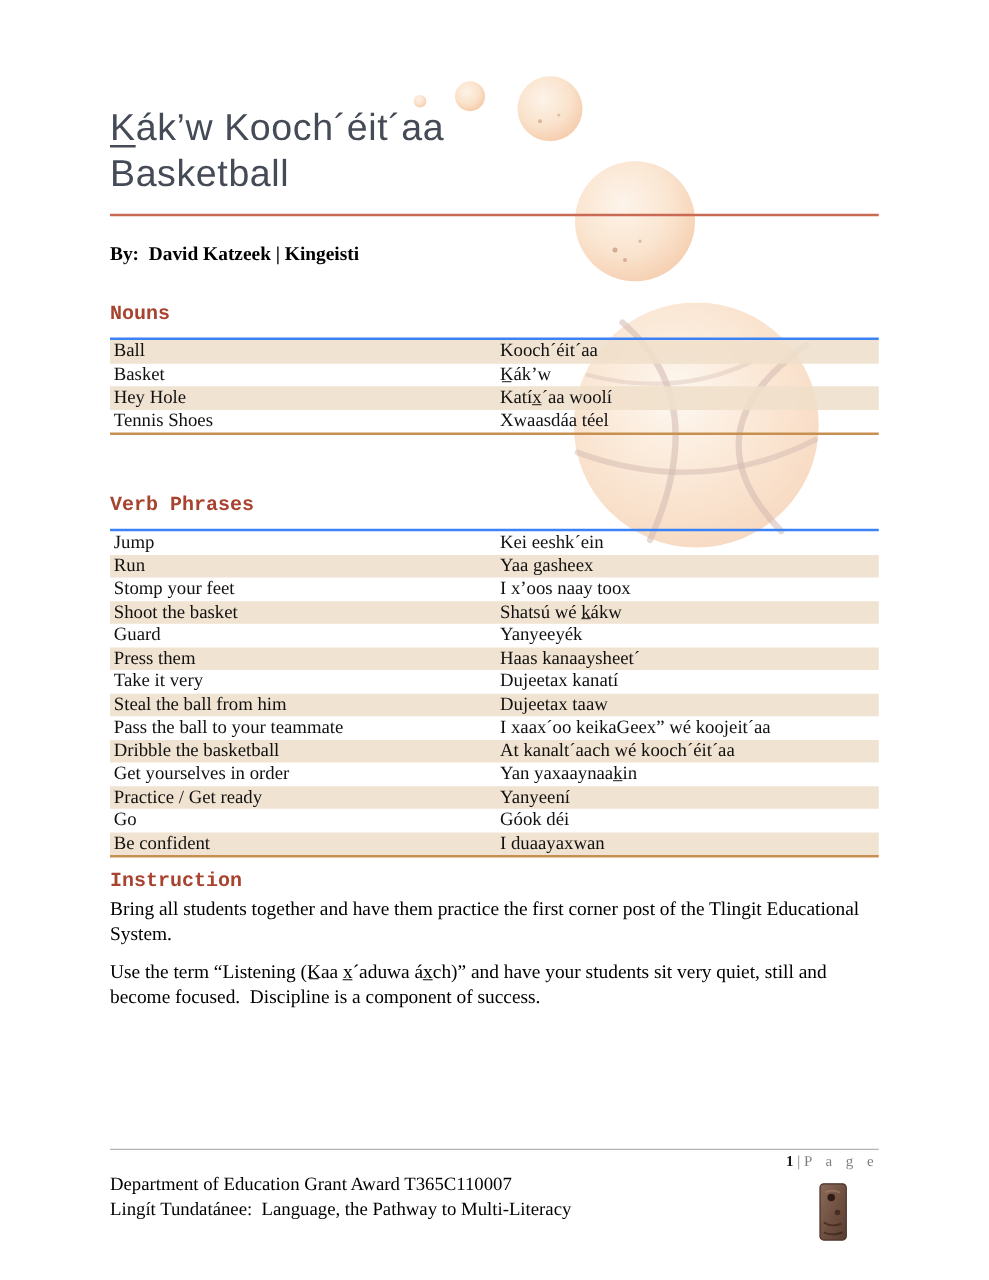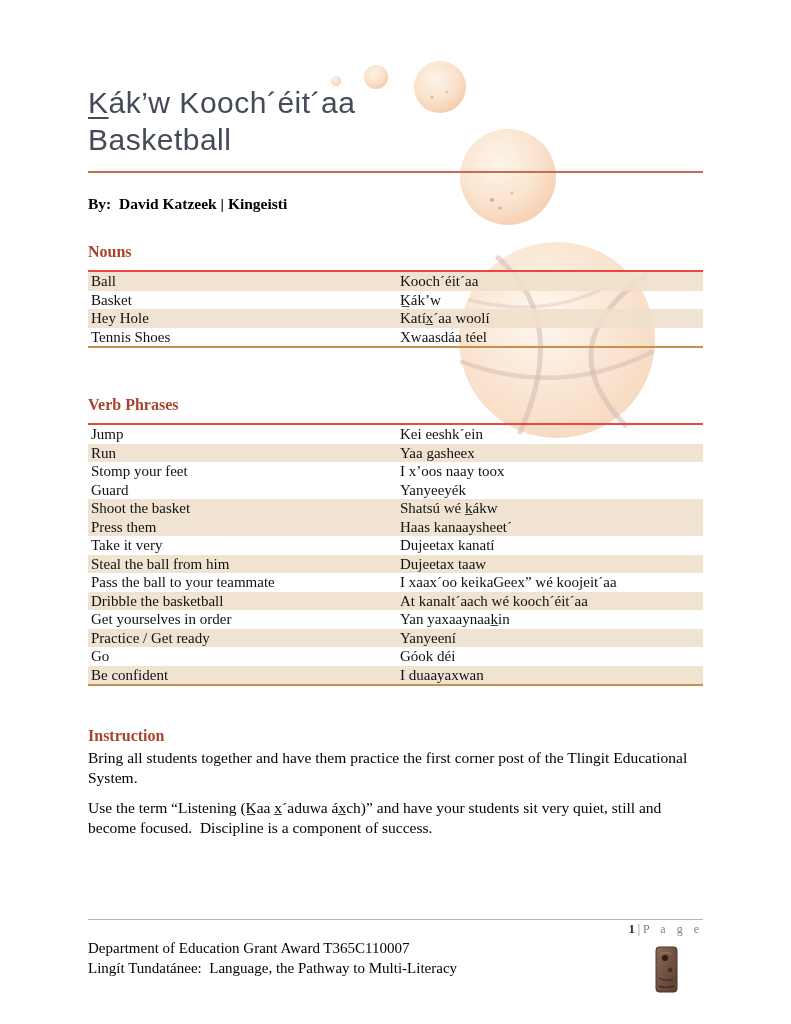--- a/index.html
+++ b/index.html
@@ -12,29 +12,29 @@
          font-family:"Liberation Sans", sans-serif;font-weight:400;
          font-size:30px;line-height:37px;color:#454a57;letter-spacing:.5px;}
   .title .ul{text-decoration:underline;text-decoration-thickness:2px;text-underline-offset:4px;}
   .title-rule{position:absolute;left:0;top:171px;width:615px;height:2px;background:#c96a55;}
   .byline{position:absolute;left:0;top:195px;width:615px;text-align:left;
           font-weight:bold;font-size:15.5px;white-space:pre-wrap;color:#000;}
 
   .section{position:absolute;left:0;width:615px;}
   .sec-nouns{top:243px;}
   .sec-verbs{top:396px;}
-  .sec-heading{margin:0 0 4px 0;font-family:Liberation Serif, serif;
+  .sec-heading{margin:0 0 4px 0;font-family:Liberation Mono, monospace;
                font-weight:bold;font-size:16px;line-height:17px;color:#a8432f;}
-  .vocab-table{border-top:2px solid #ef4444;border-bottom:2px solid #c89050;margin-top:10px;}
+  .vocab-table{border-top:2px solid #3b82f6;border-bottom:2px solid #c89050;margin-top:10px;}
   .vrow{display:flex;height:18.5px;line-height:18.5px;font-size:15px;}
   .vrow.shaded{background:rgba(239,223,202,0.87);}
   .vrow .c1{width:309px;padding-left:3px;overflow:hidden;white-space:nowrap;}
   .vrow .c2{flex:1;padding-left:0;overflow:hidden;white-space:nowrap;}
 
-  .sec-instruction{top:697px;margin-top:30px;}
+  .sec-instruction{top:697px;}
   .para{margin:0;width:615px;font-size:15.5px;line-height:19.5px;white-space:pre-wrap;color:#000;}
   .para + .para{margin-top:11px;}
   .para .b{font-weight:normal;}
 
   .footer-rule{position:absolute;left:88px;top:919px;width:615px;height:1px;background:#b5b5b5;}
   .pageinfo{position:absolute;left:88px;top:921px;width:615px;text-align:right;
             font-size:12px;line-height:17px;color:#7f7f7f;}
   .pageinfo .num{font-weight:bold;color:#1a1a1a;}
   .pageinfo .word{letter-spacing:4px;}
   .footer-line{position:absolute;left:88px;width:615px;font-size:15px;line-height:19px;
@@ -129,27 +129,27 @@
             <div class="c2">Kei eeshk´ein</div>
           </div>
           <div class="vrow shaded">
             <div class="c1">Run</div>
             <div class="c2">Yaa gasheex</div>
           </div>
           <div class="vrow">
             <div class="c1">Stomp your feet</div>
             <div class="c2">I x’oos naay toox</div>
           </div>
+          <div class="vrow shaded">
+            <div class="c1">Shoot the basket</div>
+            <div class="c2">Shatsú wé k̲ákw</div>
+          </div>
           <div class="vrow">
             <div class="c1">Guard</div>
             <div class="c2">Yanyeeyék</div>
-          </div>
-          <div class="vrow shaded">
-            <div class="c1">Shoot the basket</div>
-            <div class="c2">Shatsú wé k̲ákw</div>
           </div>
           <div class="vrow shaded">
             <div class="c1">Press them</div>
             <div class="c2">Haas kanaaysheet´</div>
           </div>
           <div class="vrow">
             <div class="c1">Take it very</div>
             <div class="c2">Dujeetax kanatí</div>
           </div>
           <div class="vrow shaded">

